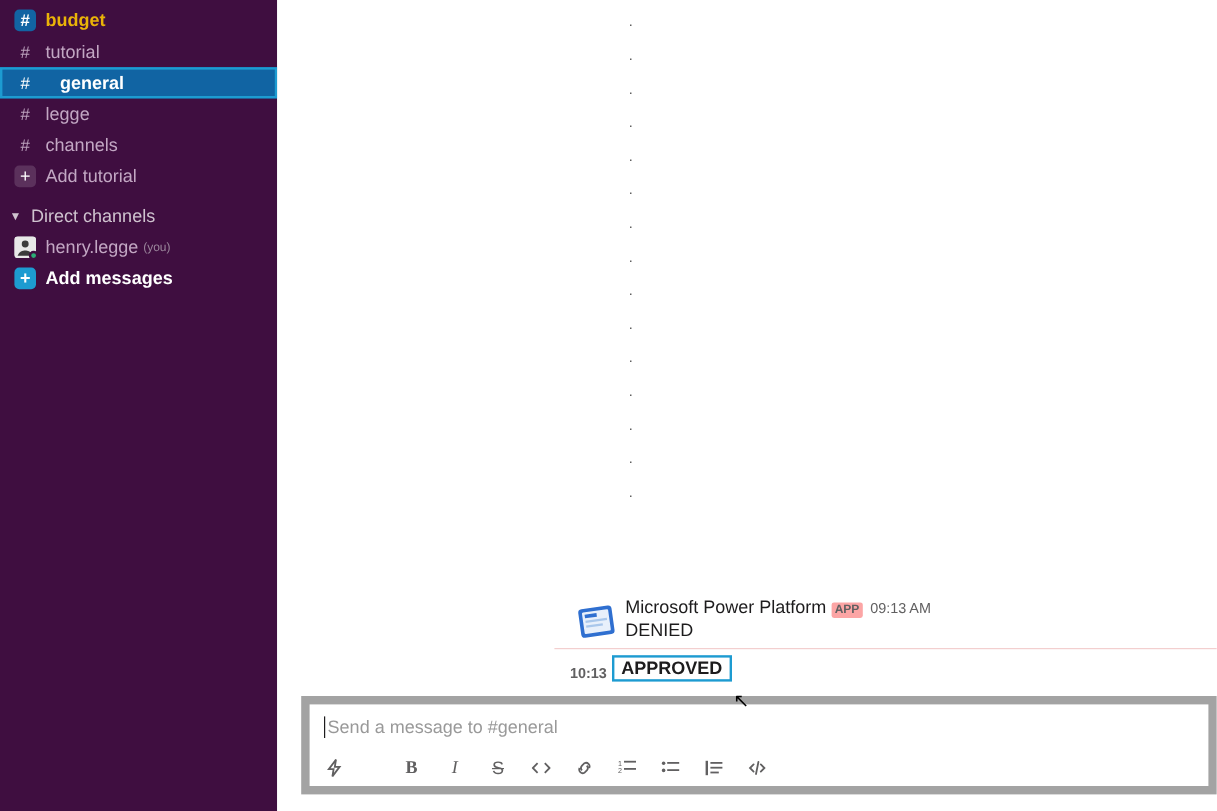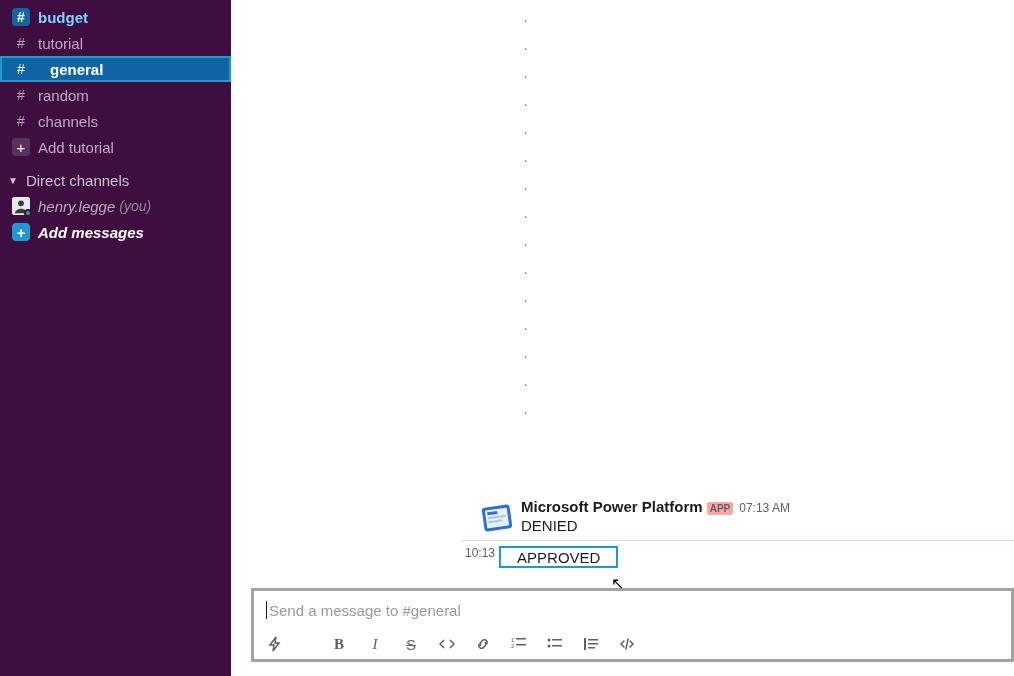--- a/index.html
+++ b/index.html
@@ -31,21 +31,21 @@
   .ch-item.active-solid .icon-box { background: #1264a3; color: #fff; font-weight: 700; border-radius:4px; }
   .ch-item.selected {
     background: #1164a3;
     border: 2px solid #1d9bd1;
     color: #fff;
     margin: 0 0 0 0;
     padding-left: 10px;
   }
   .ch-item.selected .icon-box { color: #fff; }
   .ch-item .label { white-space: nowrap; }
-  .ch-item.bold .label { color: #7dd3fc; font-weight: 700; }
+  .ch-item.bold .label { color: #eab308; font-weight: 700; }
   .ch-item.selected .label { color: #fff; font-weight: 600; margin-left: 12px; }
   .add-box {
     background: rgba(255,255,255,0.15);
     color: #fff;
     width: 18px; height: 18px; border-radius: 4px;
     display:flex;align-items:center;justify-content:center;
     font-size: 15px;
     margin-right: 8px;
   }
   .add-teammates .add-box { background: #1d9bd1; }
@@ -55,78 +55,77 @@
     padding: 12px 12px 4px 8px;
     color: #cfc3cf; font-size: 15px;
     cursor: pointer;
   }
   .section-head .caret { font-size: 10px; margin-right: 8px; }
 
   .dm-item {
     display:flex; align-items:center;
     height: 26px; padding: 0 12px; font-size: 15px;
     cursor: pointer;
-    font-style: italic;
   }
   .avatar {
     width: 18px; height: 18px; border-radius: 3px;
     background: #d8d8d8;
     margin-right: 8px;
     position: relative;
   }
   .avatar svg { width:18px; height:18px; }
   .presence-dot {
     position: absolute; right: -2px; bottom: -2px;
     width: 8px; height: 8px; border-radius: 50%;
     background: #2bac76; border: 2px solid #3f0e40;
   }
-  .you { color: #9a859b; margin-left: 4px; font-size: 14px; }
+  .you { color: #9a859b; margin-left: 4px; font-size: 10px; }
 
   
   .main { flex: 1; display: flex; flex-direction: column; background:#fff; position:relative; }
   .messages { flex: 1; position: relative; }
   .dots { position:absolute; left:293px; top:4px; color:#555; font-size:12px; line-height:28px; }
   .msg-block { position:absolute; left:250px; top:498px; width:740px; }
   .msg-head { display:flex; align-items:baseline; }
   .msg-ava {
     position:absolute; left:-2px; top:2px;
     width:36px; height:36px; border-radius:4px;
     display:flex; align-items:center; justify-content:center;
     transform: rotate(-8deg);
   }
   .msg-ava svg { width:36px; height:36px; }
   .msg-content { margin-left: 40px; }
-  .sender { font-weight:700; color:#1d1c1d; font-size:15px; }
+  .sender { font-weight:400; color:#1d1c1d; font-size:15px; }
   .app-badge {
     background:#fca5a5; color:#616061; font-size:10px; font-weight:700;
     padding:1px 3px; border-radius:2px; margin-left:4px; vertical-align:2px;
   }
   .ts { color:#616061; font-size:12px; margin-left:6px; }
   .msg-body { font-size:15px; color:#1d1c1d; margin-top:2px; }
 
   .hr { position:absolute; left:231px; right:0; top:540px; height:1px; background:#e8a0a0; opacity:0.5; }
 
   .approved-row {
-    position:absolute; left:234px; top:546px;
-    display:flex; align-items:flex-start; font-size:12px;
+    position:absolute; left:244px; top:546px;
+    display:flex; align-items:flex-end; font-size:12px;font-weight:bold;
   }
   .approved-row .ts2 { color:#616061; margin-right:4px; }
   .approved-box {
     background:#fff; border:2px solid #1d9bd1; color:#1d1c1d;
-    font-size:15px; padding:0 16px; height:22px; display:flex; align-items:center;
+    font-size:15px; padding:0 6px; height:22px; display:flex; align-items:center;
   }
 
   .cursor {
     position:absolute; left:380px; top:574px; font-size:16px; color:#000;
   }
 
   
   .composer {
     margin: 0 0 14px 20px;
-    border:3px solid #a3a3a3;
+    border:7px solid #a3a3a3;
     width: calc(100% - 20px);
     text-align: center;
   }
   .composer-input {
     width:100%; height:38px; padding:8px 12px;
     font-size:15px; color:#999; display:flex; align-items:center;
   }
   .composer-input .caret-bar {
     display:inline-block; width:1px; height:18px; background:#1d1c1d;
     margin-right:2px; vertical-align:middle;
@@ -153,21 +152,21 @@
     <div class="ch-item">
       <span class="icon-box">#</span>
       <span class="label">tutorial</span>
     </div>
     <div class="ch-item selected">
       <span class="icon-box">#</span>
       <span class="label">general</span>
     </div>
     <div class="ch-item">
       <span class="icon-box">#</span>
-      <span class="label">random</span>
+      <span class="label">legge</span>
     </div>
     <div class="ch-item">
       <span class="icon-box">#</span>
       <span class="label">channels</span>
     </div>
     <div class="ch-item">
       <span class="add-box">+</span>
       <span class="label">Add tutorial</span>
     </div>
 
@@ -206,21 +205,21 @@
             <rect x="7" y="9" width="22" height="18" rx="1" fill="#e8f0fb"></rect>
             <rect x="9" y="11" width="10" height="3" fill="#2f6fd0"></rect>
             <rect x="9" y="16" width="18" height="2" fill="#a9c7eb"></rect>
             <rect x="9" y="20" width="14" height="2" fill="#a9c7eb"></rect>
           </svg>
         </div>
         <div class="msg-content">
           <div class="msg-head">
             <span class="sender">Microsoft Power Platform</span>
             <span class="app-badge">APP</span>
-            <span class="ts">07:13 AM</span>
+            <span class="ts">09:13 AM</span>
           </div>
           <div class="msg-body">DENIED</div>
         </div>
       </div>
 
       <div class="hr"></div>
 
       <div class="approved-row">
         <span class="ts2">10:13</span>
         <span class="approved-box">APPROVED</span>

